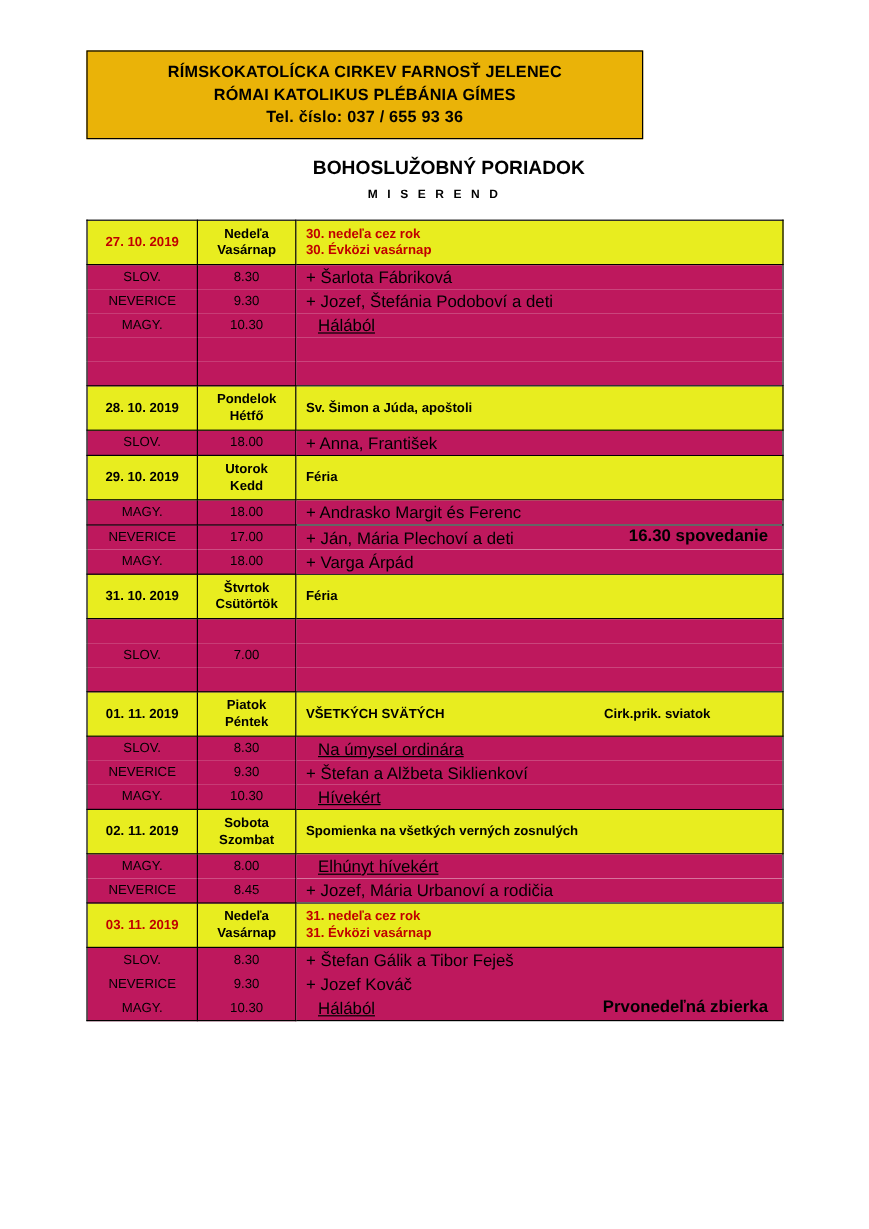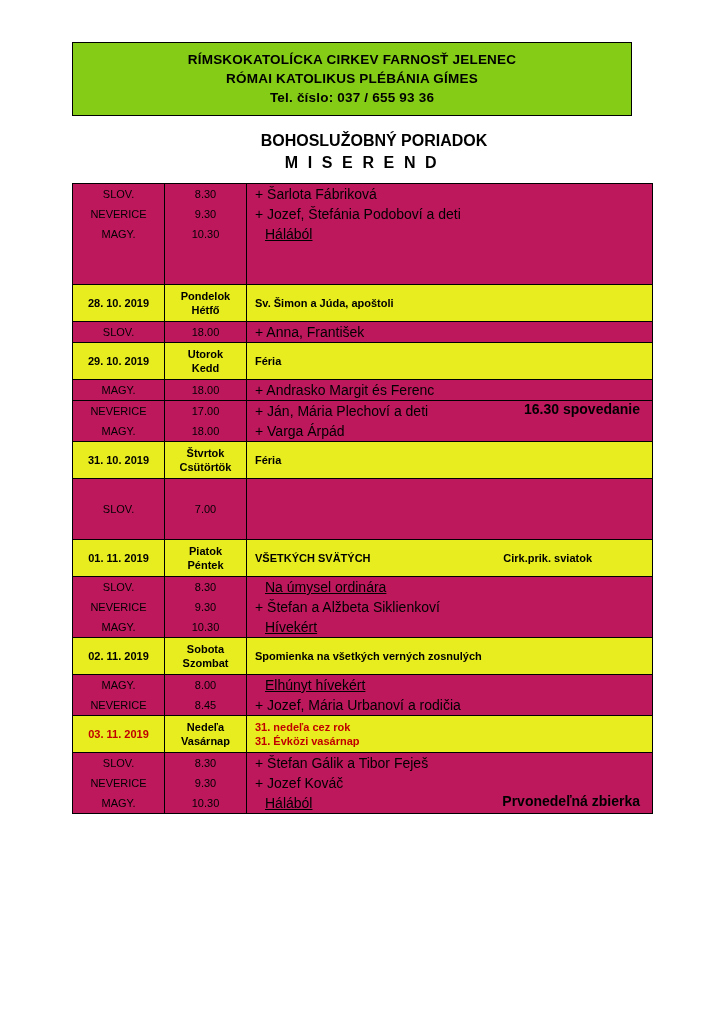--- a/index.html
+++ b/index.html
@@ -19,24 +19,24 @@
     height: 1024px;
     position: relative;
     box-sizing: border-box;
   }
 
   
   .banner {
     position: absolute;
     left: 72px;
     top: 42px;
-    width: 560px;
+    width: 464px;
     box-sizing: border-box;
     border: 1px solid #000000;
-    background: #84cc16;
+    background: #eab308;
     padding: 7px 4px 8px 4px;
     text-align: center;
   }
   .banner .line {
     font-size: 13.5px;
     font-weight: bold;
     line-height: 19px;
     letter-spacing: 0.2px;
   }
 
@@ -48,21 +48,21 @@
     width: 724px;
     text-align: center;
   }
   .title-block .t1 {
     font-size: 16px;
     font-weight: bold;
     line-height: 22px;
     margin-left: 24px;
   }
   .title-block .t2 {
-    font-size: 16px;
+    font-size: 10px;
     font-weight: bold;
     line-height: 22px;
     letter-spacing: 2.6px;
   }
 
   
   table.sched {
     position: absolute;
     left: 72px;
     top: 183px;
@@ -147,20 +147,31 @@
     <div class="t2">M I S E R E N D</div>
   </div>
 
   <table class="sched">
     <colgroup>
       <col class="col-a">
       <col class="col-b">
       <col class="col-c">
     </colgroup>
     <tbody id="sched-body">
+        <tr class="hrow">
+          <td class="date">27. 10. 2019</td>
+          <td class="day">
+            <div>Nedeľa</div>
+            <div>Vasárnap</div>
+          </td>
+          <td class="feast">
+            <div class="red">30. nedeľa cez rok</div>
+            <div class="red">30. Évközi vasárnap</div>
+          </td>
+        </tr>
         <tr class="drow">
           <td class="place" style="border-bottom: none;">SLOV.</td>
           <td class="time" style="border-bottom: none;">8.30</td>
           <td class="note" style="border-bottom: none;"><span>+ Šarlota Fábriková</span></td>
         </tr>
         <tr class="drow">
           <td class="place" style="border-bottom: none; border-top: none;">NEVERICE</td>
           <td class="time" style="border-bottom: none; border-top: none;">9.30</td>
           <td class="note" style="border-bottom: none; border-top: none;"><span>+ Jozef, Štefánia Podoboví a deti</span></td>
         </tr>

